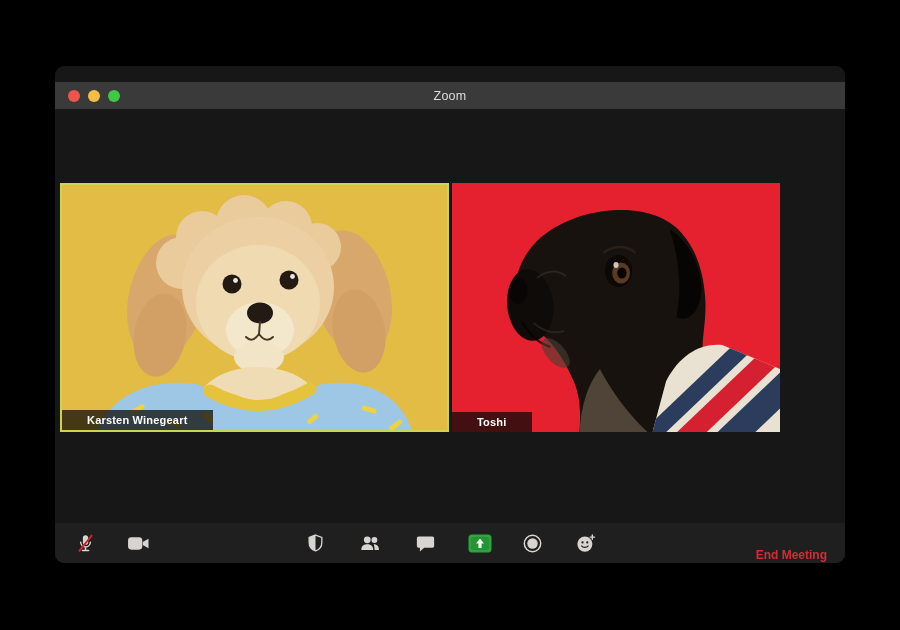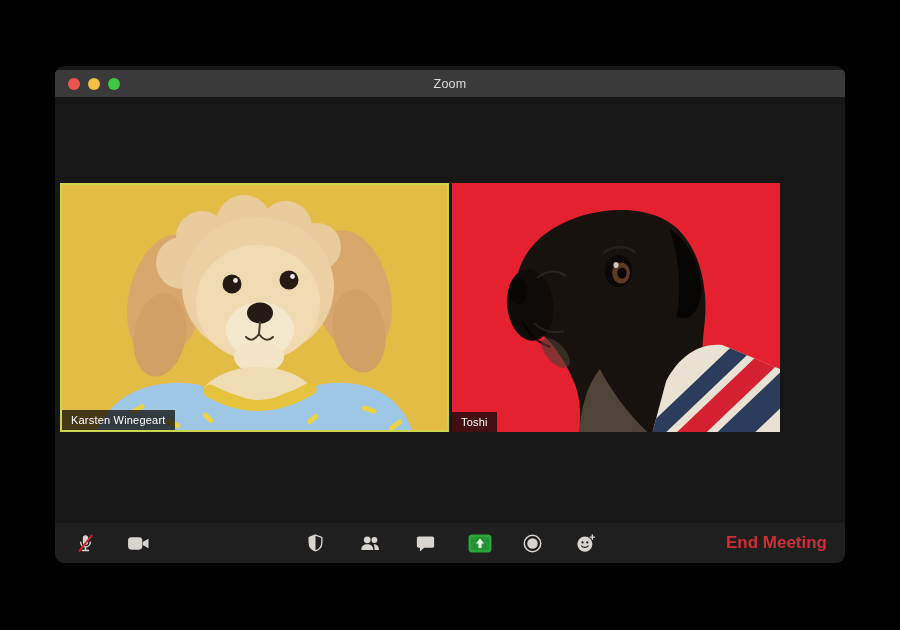--- a/index.html
+++ b/index.html
@@ -1,35 +1,35 @@
 <!DOCTYPE html>
 <html><head>
 <meta charset="utf-8">
 <style>
   html,body{margin:0;padding:0;background:#000;width:900px;height:630px;overflow:hidden;
     font-family:"Liberation Sans", sans-serif;}
   .desktop{position:relative;width:900px;height:630px;background:#000;}
   .window{position:absolute;left:55px;top:66px;width:790px;height:497px;background:#171717;
     border-radius:9px;overflow:hidden;box-shadow:0 10px 30px rgba(0,0,0,.6);}
-  .titlebar{position:absolute;left:0;top:4px;width:100%;height:27px;background:#3a3a3a;
+  .titlebar{position:absolute;left:0;top:16px;width:100%;height:27px;background:#3a3a3a;
     display:flex;align-items:center;justify-content:center;}
   .titlebar .title{color:#dddddd;font-size:12.5px;letter-spacing:.2px;}
   .lights{position:absolute;left:13px;top:0;height:27px;display:flex;align-items:center;gap:8px;}
   .light{display:block;}
   .tile{position:absolute;top:117px;height:249px;overflow:hidden;}
   .tile svg{display:block;width:100%;height:100%;}
   .tile-left{left:5px;width:389px;border:2px solid #ccd54e;box-sizing:border-box;}
   .tile-right{left:397px;width:328px;}
   .nametag{position:absolute;left:0;bottom:0;background:rgba(12,9,6,.74);color:#fff;
-    font-size:11px;font-weight:400;padding:4px 9px;letter-spacing:.2px;white-space:nowrap;}
+    font-size:11px;font-weight:700;padding:4px 25px;letter-spacing:.2px;white-space:nowrap;}
   .toolbar{position:absolute;left:0;bottom:0;width:100%;height:40px;background:#1f1f1f;}
   .tbtn{position:absolute;top:0;width:32px;height:40px;display:flex;align-items:center;
     justify-content:center;cursor:pointer;background:transparent;border:none;padding:0;}
-  .end-meeting{position:absolute;right:12px;top:0;height:40px;display:flex;align-items:center;
-    color:#d02e35;font-size:17px;font-weight:600;cursor:pointer;background:transparent;border:none;}
+  .end-meeting{position:absolute;right:12px;top:12px;height:40px;display:flex;align-items:center;
+    color:#d02e35;font-size:12px;font-weight:600;cursor:pointer;background:transparent;border:none;}
 </style>
 </head>
 <body>
 
 <div class="desktop">
   <div class="window">
 
     <div class="titlebar">
       <div class="lights">
         <svg class="light" width="12" height="12">

